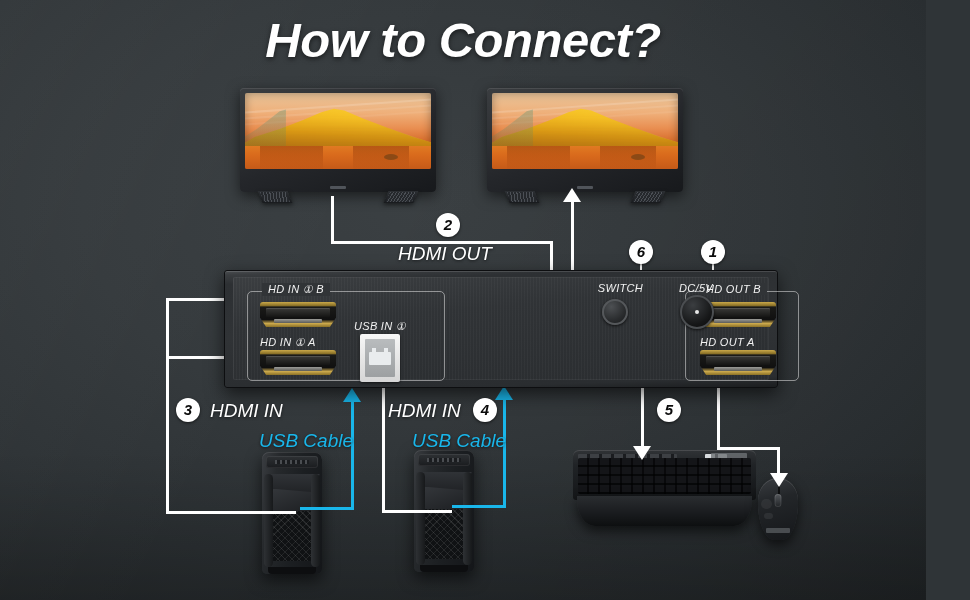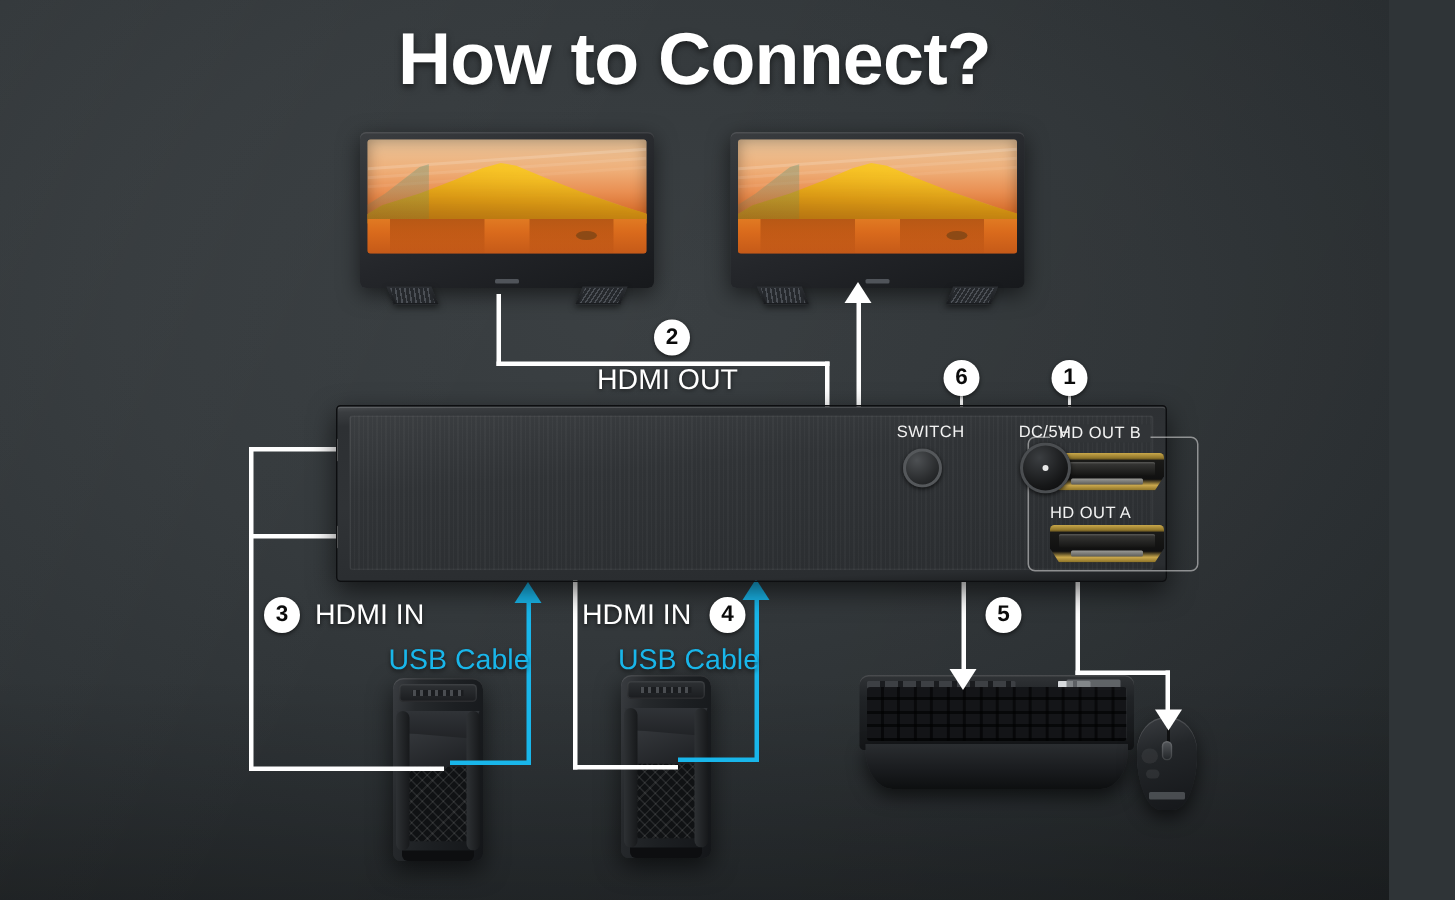--- a/index.html
+++ b/index.html
@@ -7,20 +7,21 @@
   body{
     width:970px;height:600px;overflow:hidden;
     font-family:"Liberation Sans", sans-serif;
     background:#2f3437;
   }
   #stage{
     position:relative;width:926px;height:600px;
     background:
       radial-gradient(ellipse 820px 520px at 46% 34%, #3b4043 0%, #34393c 42%, #2c3134 72%, #24282a 100%);
     overflow:hidden;
+    font-style:italic;
   }
   
   #stage:before{
     content:"";position:absolute;inset:0;
     background:linear-gradient(118deg, rgba(255,255,255,.035) 0%, rgba(255,255,255,0) 38%, rgba(0,0,0,.10) 100%);
     pointer-events:none;
   }
   #stage:after{
     content:"";position:absolute;left:0;right:0;bottom:0;height:150px;
     background:linear-gradient(180deg, rgba(0,0,0,0) 0%, rgba(0,0,0,.22) 100%);
@@ -413,20 +414,32 @@
   <div class="abs cap" style="left:398px;top:243px;">HDMI OUT</div>
 
   <div class="abs badge" style="left:629px;top:240px;">6</div>
   <div class="abs badge" style="left:701px;top:240px;">1</div>
   <div class="abs wire" style="left:640px;top:262px;width:2px;height:14px;"></div>
   <div class="abs wire" style="left:712px;top:262px;width:2px;height:14px;"></div>
 
   <div class="abs" id="kvm">
     <div class="plate">
 
+      <div class="group" style="left:14px;top:14px;width:196px;height:88px;">
+        <span class="gtitle">HD IN ① B</span>
+        <div class="hdmi" style="left:12px;top:10px;"></div>
+        <span class="plainlabel" style="left:12px;top:44px;">HD IN ① A</span>
+        <div class="hdmi" style="left:12px;top:58px;"></div>
+        <span class="plainlabel" style="left:106px;top:28px;">USB IN ①</span>
+        <div class="usbb light" style="left:112px;top:42px;">
+          <div class="inner">
+              <div class="tongue"></div>
+            </div>
+        </div>
+      </div>
 
 
       <div class="group" style="left:452px;top:14px;width:112px;height:88px;">
         <span class="gtitle">HD OUT B</span>
         <div class="hdmi" style="left:14px;top:10px;"></div>
         <span class="plainlabel" style="left:14px;top:44px;">HD OUT A</span>
         <div class="hdmi" style="left:14px;top:58px;"></div>
       </div>
 
       <span class="plainlabel" style="left:393px;top:5px;left:auto;right:126px;">SWITCH</span>

